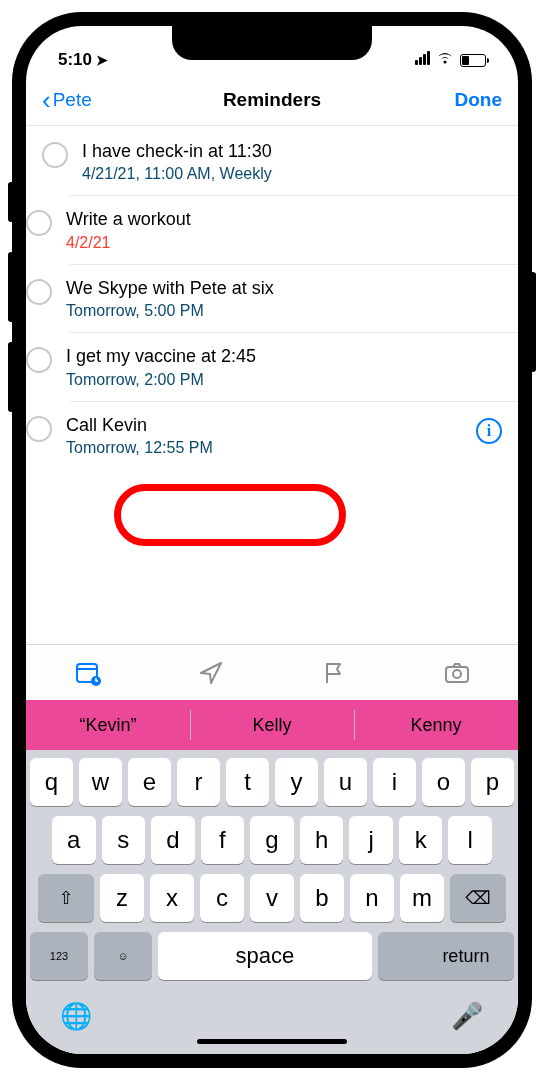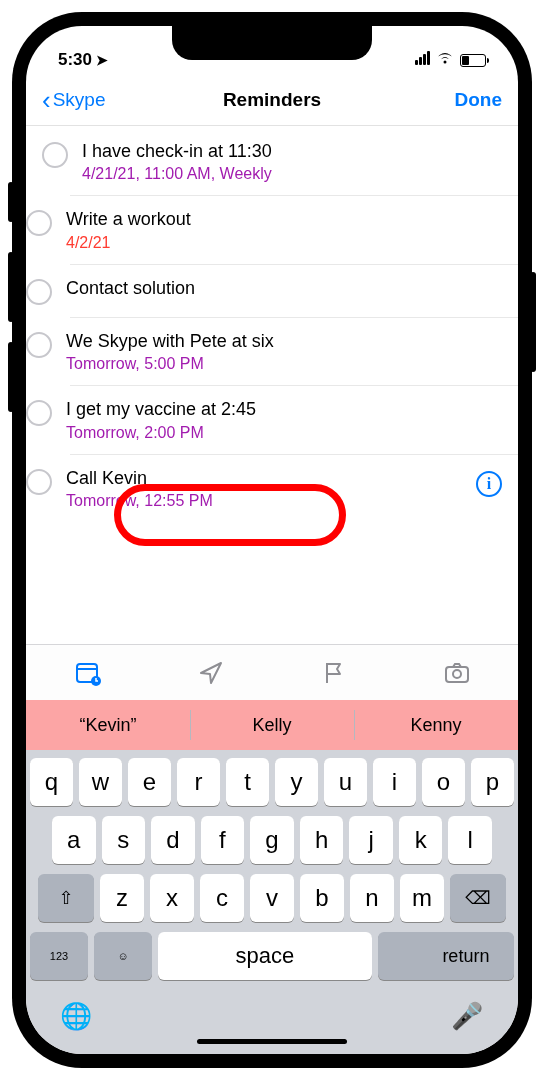--- a/index.html
+++ b/index.html
@@ -30,31 +30,31 @@
   .chev-left { font-size: 26px; line-height: 1; }
 
   .list { flex: 1; overflow: hidden; }
   .row { display: flex; align-items: flex-start; padding: 12px 16px 12px 16px; }
   .row + .row { border-top: 1px solid #e8e8e8; margin-left: 44px; padding-left: 0; }
   .row:first-child { padding-top: 14px; }
   .radio { flex-shrink: 0; width: 26px; height: 26px; border: 2px solid #c7c7cc; border-radius: 50%; margin-right: 14px; margin-left:0; margin-top:2px;}
   .row + .row .radio { margin-left: -44px; }
   .row-body { flex: 1; position: relative; }
   .row-title { font-size: 18px; color: #000; line-height: 1.3; }
-  .row-sub { font-size: 16px; color: #a21caf; margin-top: 2px; }
+  .row-sub { font-size: 16px; color: #0c4a6e; margin-top: 2px; }
   .row-sub.overdue { color: #ff3b30; }
   .info-btn { width: 26px; height: 26px; border: 2px solid #007aff; border-radius: 50%; color: #007aff; display: flex; align-items: center; justify-content: center; font-family: Georgia, serif; font-weight: bold; font-size: 16px; margin-top:4px; margin-left: 8px;}
   .highlight { position: absolute; left: 88px; top: 458px; width: 232px; height: 62px; border: 7px solid #ff0000; border-radius: 32px; pointer-events: none; z-index: 5; }
 
   .toolbar { height: 56px; display: flex; border-top: 1px solid #d6d6d9; background:#fdfdfd;}
   .tool-btn { flex: 1; display: flex; align-items: center; justify-content: center; color: #8e8e93; cursor:pointer; }
   .tool-btn.active { color: #007aff; }
   .tool-btn svg { width: 28px; height: 28px; }
 
-  .suggestions { height: 50px; display: flex; background: #fca5a5; }
+  .suggestions { height: 50px; display: flex; background: #ec4899; }
   .sugg { flex: 1; display: flex; align-items: center; justify-content: center; font-size: 18px; color: #000; cursor:pointer; position:relative;}
   .sugg + .sugg:before { content:""; position:absolute; left:0; top:10px; bottom:10px; width:1px; background:#b4b8c0;}
 
   .keyboard { background: #d1d4da; padding: 8px 4px 4px; }
   .krow { display: flex; justify-content: center; gap: 6px; margin-bottom: 10px; }
   .key { background: #fff; border-radius: 6px; height: 48px; flex:1; max-width:44px; display: flex; align-items: center; justify-content: center; font-size: 24px; box-shadow: 0 1px 0 #888; cursor:pointer;}
   .key.fn { background: #adb3bd; font-size: 18px; max-width: none;}
   .key.shift, .key.bksp { flex: 1.3; max-width:56px;}
   .key.space { flex: 4; max-width:none; font-size:22px;}
   .key.num, .key.emoji { flex:1.2; max-width:58px; font-size:11px;}
@@ -69,66 +69,60 @@
 <div class="phone-frame">
   <div class="side-btn btn-left1"></div>
   <div class="side-btn btn-left2"></div>
   <div class="side-btn btn-left3"></div>
   <div class="side-btn btn-right"></div>
   <div class="phone-inner">
     <div class="notch"></div>
 
     <div class="status-bar">
       <div class="status-left">
-        <span>5:30</span>
+        <span>5:10</span>
         <span class="loc-arrow">➤</span>
       </div>
       <div class="status-right">
         <span class="signal"><span class="b1"></span><span class="b2"></span><span class="b3"></span><span class="b4"></span></span>
         <span>
           <svg width="18" height="14" viewBox="0 0 18 14">
               <path d="M9 12.5a1.5 1.5 0 100-3 1.5 1.5 0 000 3zm-4-4.2l1.4-1.4a4.5 4.5 0 015.2 0l1.4 1.4a6.5 6.5 0 00-8 0zM2.2 5.5l1.4-1.4a9 9 0 0110.8 0l1.4 1.4a11 11 0 00-13.6 0z" fill="#000"></path>
             </svg>
         </span>
         <span class="battery">
             <span class="battery-fill"></span>
           </span>
       </div>
     </div>
 
     <div class="nav-bar">
       <div class="nav-btn">
         <span class="chev-left">‹</span>
-        <span>Skype</span>
+        <span>Pete</span>
       </div>
       <div class="nav-title">Reminders</div>
       <div class="nav-btn done">
         <span>Done</span>
       </div>
     </div>
 
     <div class="list" id="list">
         <div class="row">
           <div class="radio"></div>
           <div class="row-body">
             <div class="row-title">I have check-in at 11:30</div>
             <div class="row-sub">4/21/21, 11:00 AM, Weekly</div>
           </div>
         </div>
         <div class="row">
           <div class="radio"></div>
           <div class="row-body">
             <div class="row-title">Write a workout</div>
             <div class="row-sub overdue">4/2/21</div>
-          </div>
-        </div>
-        <div class="row">
-          <div class="radio"></div>
-          <div class="row-body">
-            <div class="row-title">Contact solution</div>
           </div>
         </div>
         <div class="row">
           <div class="radio"></div>
           <div class="row-body">
             <div class="row-title">We Skype with Pete at six</div>
             <div class="row-sub">Tomorrow, 5:00 PM</div>
           </div>
         </div>
         <div class="row">

